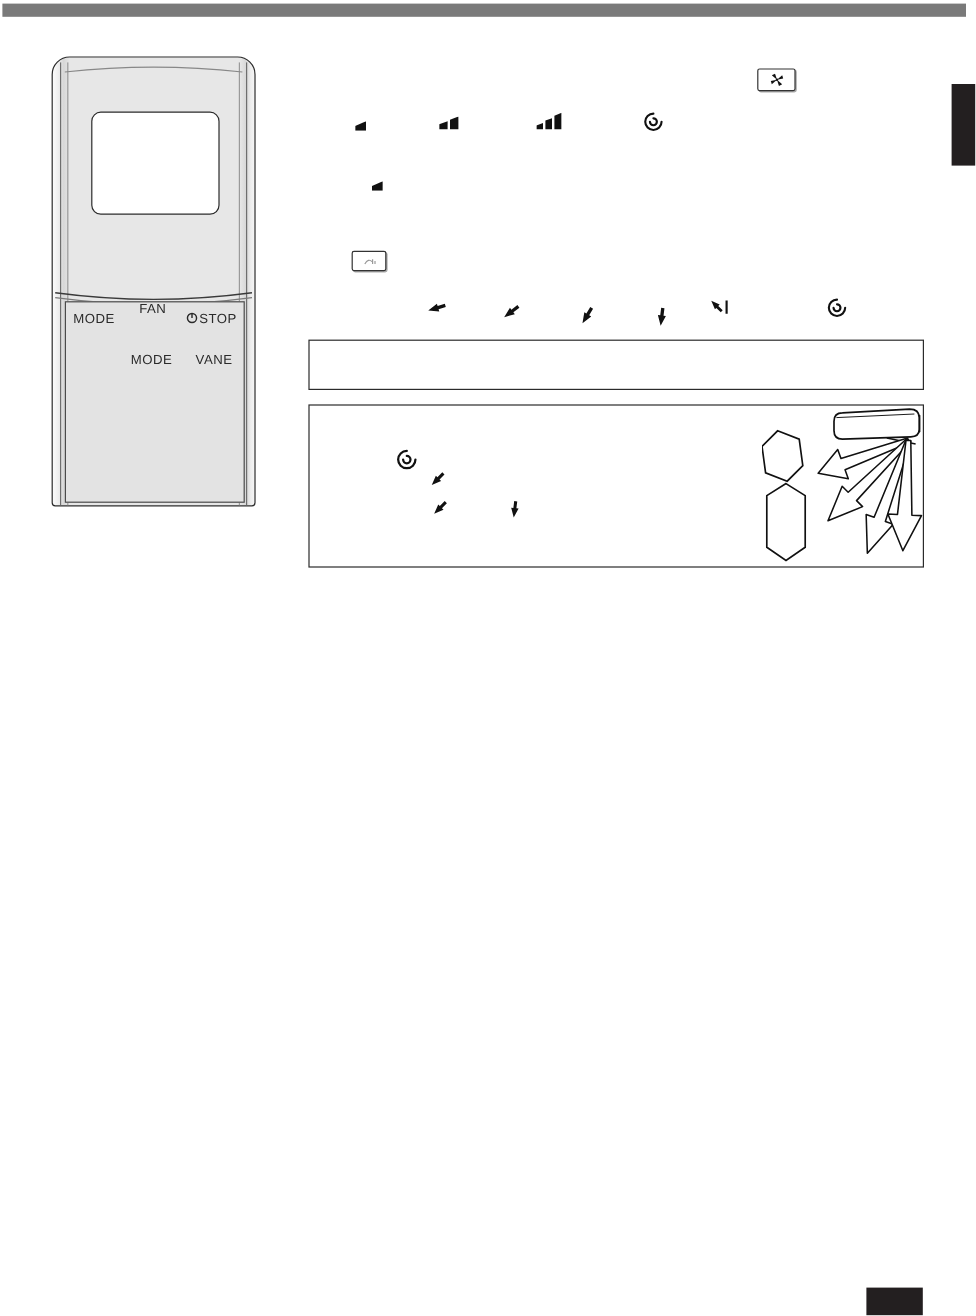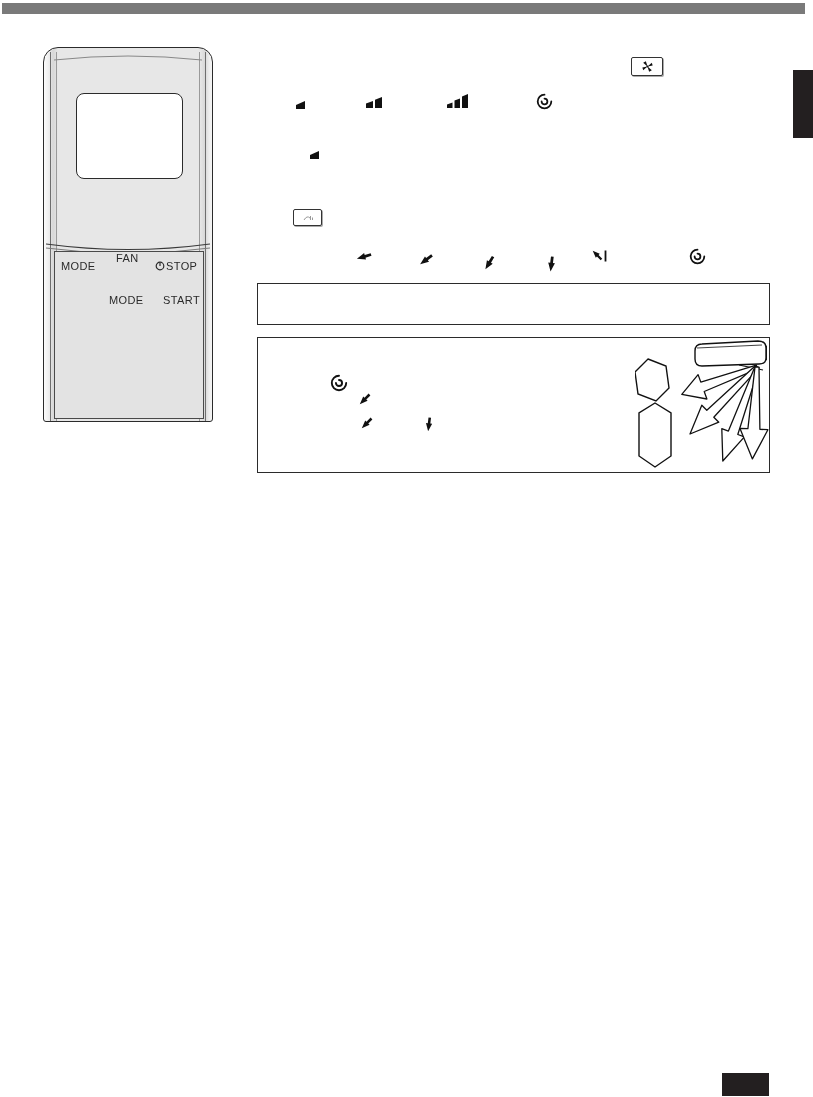--- a/index.html
+++ b/index.html
@@ -75,21 +75,21 @@
     <div class="remote-cover">
       <span class="rc-label" style="left:6px;top:8px">MODE</span>
       <span class="rc-label" style="left:61px;top:0">FAN</span>
       <span class="rc-label" style="left:100px;top:8px">
         <svg class="stop-icon" width="10" height="10" viewBox="0 0 10 10">
           <circle cx="5" cy="5" r="3.8" fill="none" stroke="#2a2a2a" stroke-width="1.2"></circle>
           <line x1="5" y1="1.5" x2="5" y2="5" stroke="#2a2a2a" stroke-width="1.2"></line>
         </svg><span>STOP</span>
       </span>
       <span class="rc-label" style="left:54px;top:42px">MODE</span>
-      <span class="rc-label" style="left:108px;top:42px">START</span>
+      <span class="rc-label" style="left:108px;top:42px">VANE</span>
     </div>
   </div>
 
   <div class="mini-box" style="left:631px;top:57px;width:30px;height:17px">
     <svg class="ic" width="13" height="13" viewBox="0 0 24 24">
       <polygon points="12,12 4,5 9,2.5" fill="#111"></polygon>
       <polygon points="12,12 20,5 21.5,10" fill="#111"></polygon>
       <polygon points="12,12 20,19 15,21.5" fill="#111"></polygon>
       <polygon points="12,12 4,19 2.5,14" fill="#111"></polygon>
       <circle cx="12" cy="12" r="2" fill="#111"></circle>

